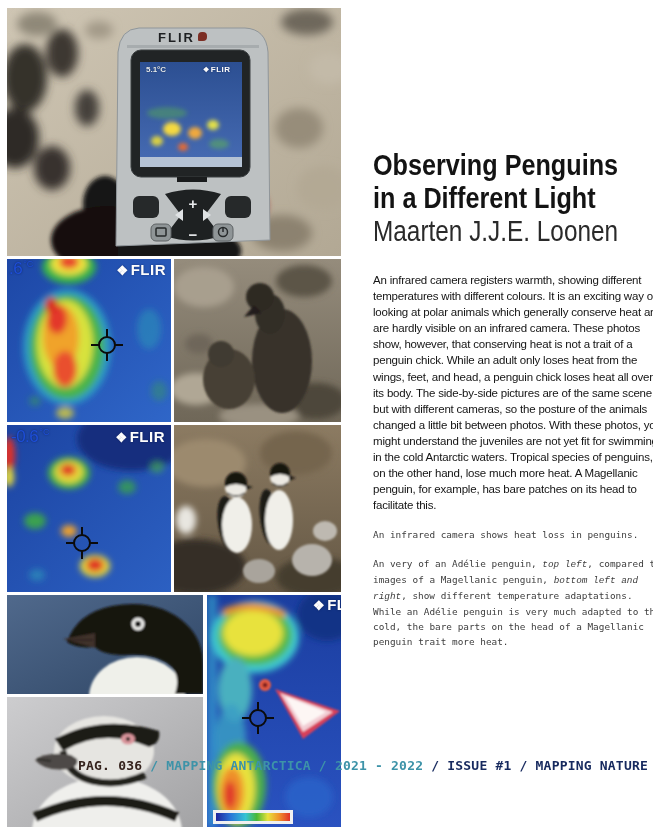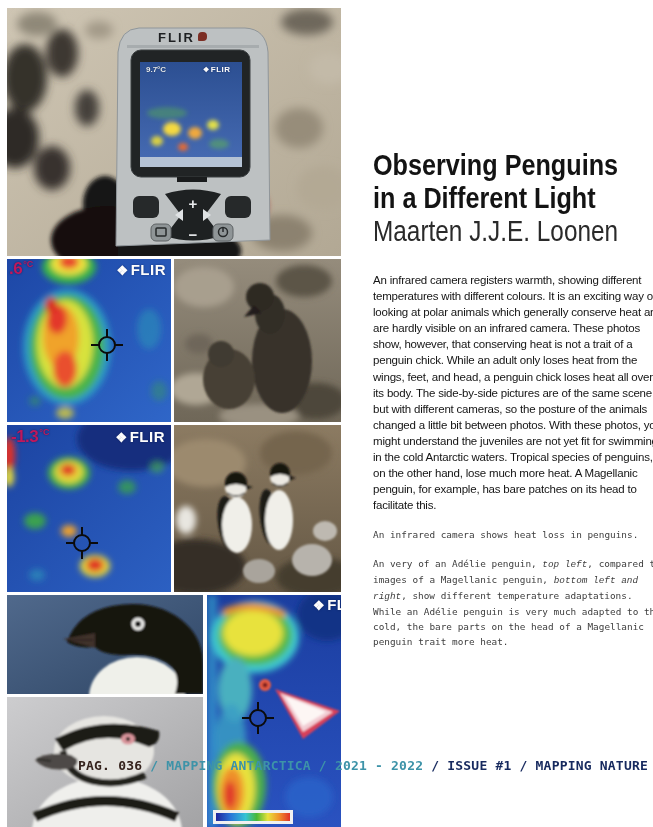--- a/index.html
+++ b/index.html
@@ -4,21 +4,21 @@
 <style>
   html,body{margin:0;padding:0;}
   body{
     width:653px;height:827px;position:relative;background:#ffffff;
     font-family:"Liberation Sans",sans-serif;overflow:hidden;
   }
   .tile{position:absolute;overflow:hidden;background:#dfe3e8;}
   .tile svg{display:block;width:100%;height:100%;}
 
   
-  .overlay-temp{position:absolute;color:#be185d;font-weight:bold;
+  .overlay-temp{position:absolute;color:#1d4ed8;font-weight:normal;
     text-shadow:0 0 2px rgba(10,20,60,.65);white-space:nowrap;line-height:1;}
   .temp-val{font-size:17px;letter-spacing:-.5px;}
   .temp-unit{font-size:9px;vertical-align:7px;margin-left:1px;}
   .flir-logo{position:absolute;color:#fdfdfd;font-weight:bold;font-size:15px;
     letter-spacing:.5px;text-shadow:0 0 2px rgba(10,20,60,.55);white-space:nowrap;line-height:1;}
   .flir-logo .diamond{font-size:13px;margin-right:2px;}
   .flir-logo.small{font-size:8px;}
   .flir-logo.small .diamond{font-size:7px;margin-right:1px;}
   .cam-brand{position:absolute;color:#1e2022;font-weight:bold;font-size:13px;
     letter-spacing:2px;line-height:1;}
@@ -118,21 +118,21 @@
       <rect x="126" y="188" width="26" height="22" rx="6" fill="#26292a"></rect>
       <rect x="218" y="188" width="26" height="22" rx="6" fill="#26292a"></rect>
       <rect x="144" y="216" width="20" height="17" rx="5" fill="#8f9597" stroke="#5e6365"></rect>
       <rect x="149" y="220" width="10" height="8" rx="1" fill="none" stroke="#26292a" stroke-width="1.5"></rect>
       <rect x="206" y="216" width="20" height="17" rx="5" fill="#8f9597" stroke="#5e6365"></rect>
       <circle cx="216" cy="224" r="4.5" fill="none" stroke="#26292a" stroke-width="1.5"></circle>
       <line x1="216" y1="219" x2="216" y2="224" stroke="#26292a" stroke-width="1.5"></line>
     </g>
   </svg>
   <span class="cam-brand" style="left:151px;top:23px;"><span>FLIR</span><span class="blob"></span></span>
-  <span class="screen-temp" style="left:139px;top:58px;">9.7°C</span>
+  <span class="screen-temp" style="left:139px;top:58px;">5.1°C</span>
   <span class="flir-logo small" style="left:196px;top:58px;"><span class="diamond">❖</span><span>FLIR</span></span>
 </div>
 
 <div class="tile" style="left:7px;top:259px;width:164px;height:163px;">
   <svg viewBox="0 0 164 163" preserveAspectRatio="none">
     <defs>
       <linearGradient id="t2bg" x1="0" y1="0" x2="1" y2="1">
         <stop offset="0" stop-color="#1d47a6"></stop>
           <stop offset="1" stop-color="#2f66c8"></stop>
       </linearGradient>
@@ -231,21 +231,21 @@
       <ellipse cx="30" cy="150" rx="8" ry="6" fill="#2e9bba" fill-opacity=".6"></ellipse>
     </g>
     <g stroke="#0b0b0b" stroke-width="2" fill="none">
       <circle cx="75" cy="118" r="8"></circle>
       <line x1="75" y1="102" x2="75" y2="111"></line>
       <line x1="75" y1="125" x2="75" y2="134"></line>
       <line x1="59" y1="118" x2="68" y2="118"></line>
       <line x1="82" y1="118" x2="91" y2="118"></line>
     </g>
   </svg>
-  <span class="overlay-temp" style="left:4px;top:3px;"><span class="temp-val">-1.3</span><span class="temp-unit">°C</span></span>
+  <span class="overlay-temp" style="left:4px;top:3px;"><span class="temp-val">-0.6</span><span class="temp-unit">°C</span></span>
   <span class="flir-logo" style="right:6px;top:4px;"><span class="diamond">❖</span><span>FLIR</span></span>
 </div>
 
 <div class="tile" style="left:174px;top:425px;width:167px;height:167px;">
   <svg viewBox="0 0 167 167" preserveAspectRatio="none">
     <defs>
       <linearGradient id="t5bg" x1="0" y1="0" x2="0" y2="1">
         <stop offset="0" stop-color="#8c7b62"></stop>
           <stop offset="1" stop-color="#645744"></stop>
       </linearGradient>

